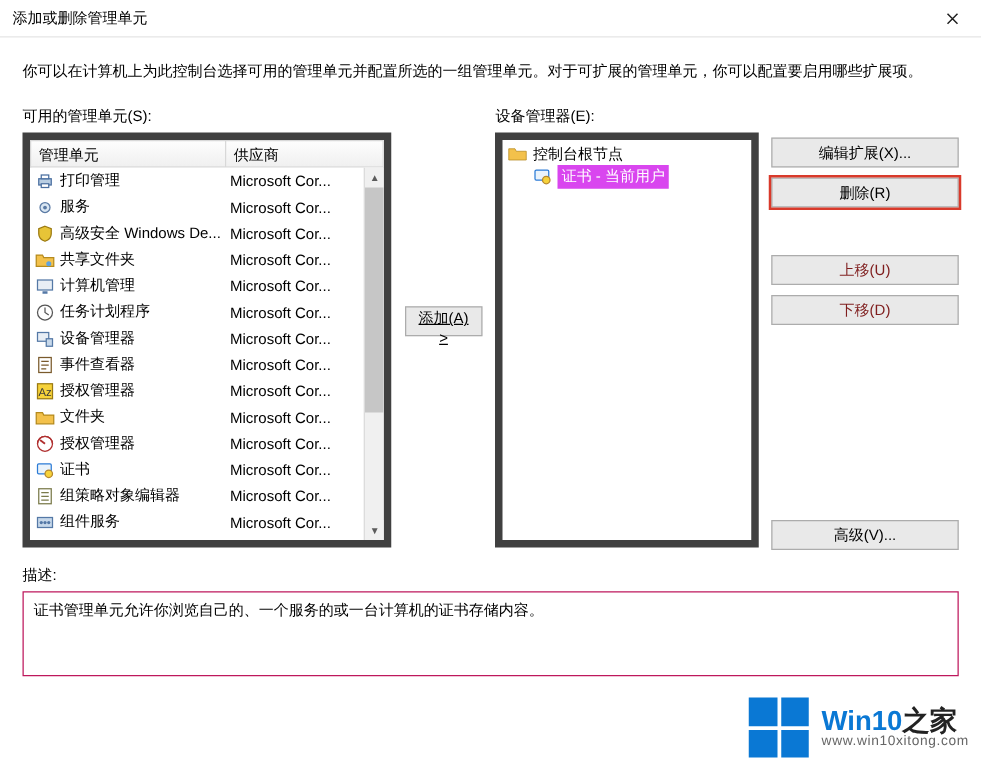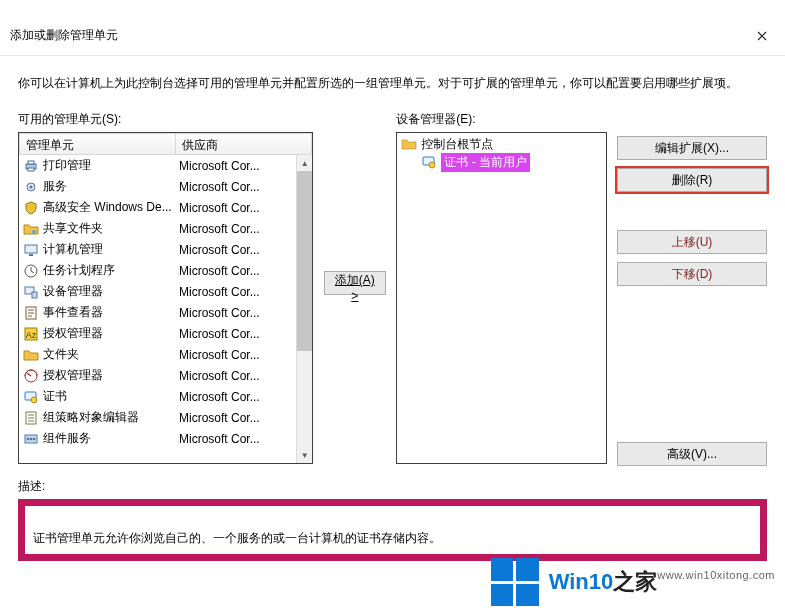--- a/index.html
+++ b/index.html
@@ -8,27 +8,26 @@
     width: 785px; height: 612px;
     font-family: "Microsoft YaHei", "Segoe UI", Tahoma, sans-serif;
     font-size: 12px;
     background: #ffffff;
     color: #000;
     overflow: hidden;
   }
 
   
   .titlebar {
-    height: 40px;
+    height: 30px;
     display: flex;
     align-items: center;
     justify-content: space-between;
     padding: 0 0 0 10px;
     border-bottom: 1px solid #e5e5e5;
-    margin-top: 16px;
   }
   .titlebar .title { font-size: 12px; }
   .titlebar .close {
     width: 46px; height: 30px;
     display: flex; align-items: center; justify-content: center;
     font-size: 13px;
   }
   .titlebar .close svg { width: 10px; height: 10px; }
 
   .body {
@@ -43,21 +42,21 @@
   }
 
   .col-label { margin-bottom: 4px; }
   .panel-avail { width: 300px; }
   .panel-mid   { width: 64px; display:flex; align-items:center; justify-content:center; }
   .panel-sel   { width: 214px; }
   .panel-right { width: 150px; display:flex; flex-direction:column; gap: 8px; }
 
   
   .listbox {
-    border: 1px solid #404040;
+    border: 6px solid #404040;
     background: #fff;
     height: 332px;
     position: relative;
     display: flex;
     flex-direction: column;
   }
   .listbox.avail { overflow: hidden; }
   .listbox.sel   { padding: 2px 2px; }
 
   .lb-header {
@@ -168,40 +167,40 @@
     width: 62px; height: 24px;
     margin-top: 160px;
     text-decoration: underline;
   }
 
   
   .desc-group {
     margin-top: 12px;
   }
   .desc-box {
-    border: 7px solid #be185d;
-    height: 52px;
-    padding: 24px 8px;
+    border: 1px solid #be185d;
+    height: 68px;
+    padding: 6px 8px;
     font-size: 12px;
   }
 
   
   .watermark {
     position: absolute;
     right: 10px; bottom: 6px;
     display:flex; align-items:center; gap:10px;
     font-family: "Segoe UI", sans-serif;
   }
   .watermark .winlogo {
     width: 48px; height: 48px;
     display:grid; grid-template-columns: 1fr 1fr; grid-template-rows: 1fr 1fr;
     gap: 3px;
   }
   .watermark .winlogo div { background:#0a78d4; }
-  .watermark .wtext { display:flex; flex-direction:row; line-height:1.05; }
+  .watermark .wtext { display:flex; flex-direction:column; line-height:1.05; }
   .watermark .wtext .big { font-size: 22px; font-weight:600; color:#222; }
   .watermark .wtext .big b { color:#0a78d4; font-weight:700; }
   .watermark .wtext .small { font-size: 11px; color:#666; letter-spacing:0.5px; }
 
   
   svg { display:block; }
 </style>
 </head>
 <body>
 

